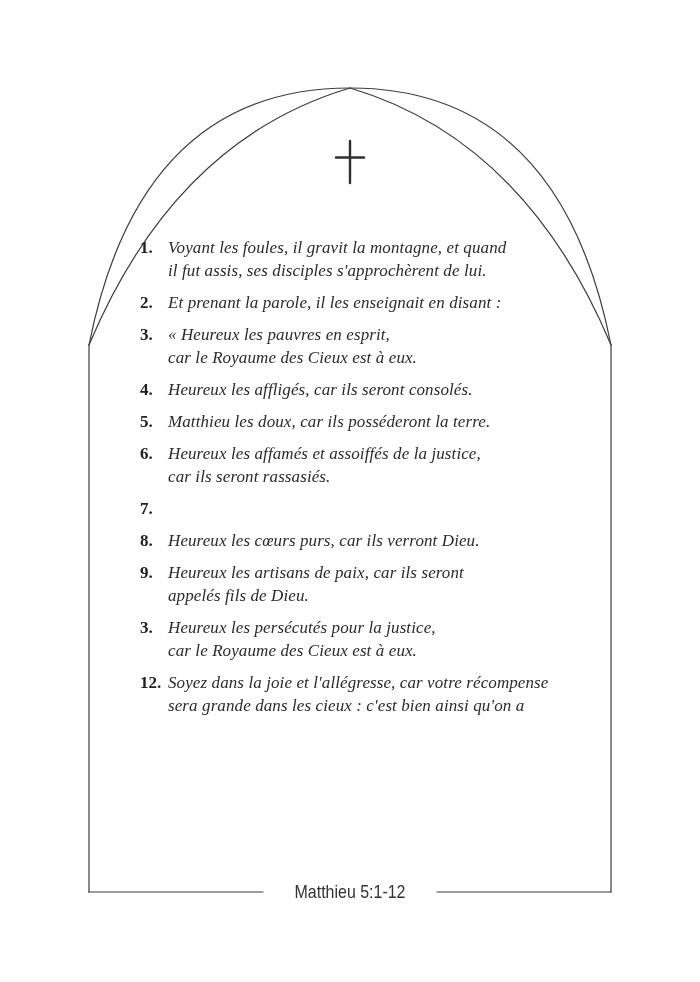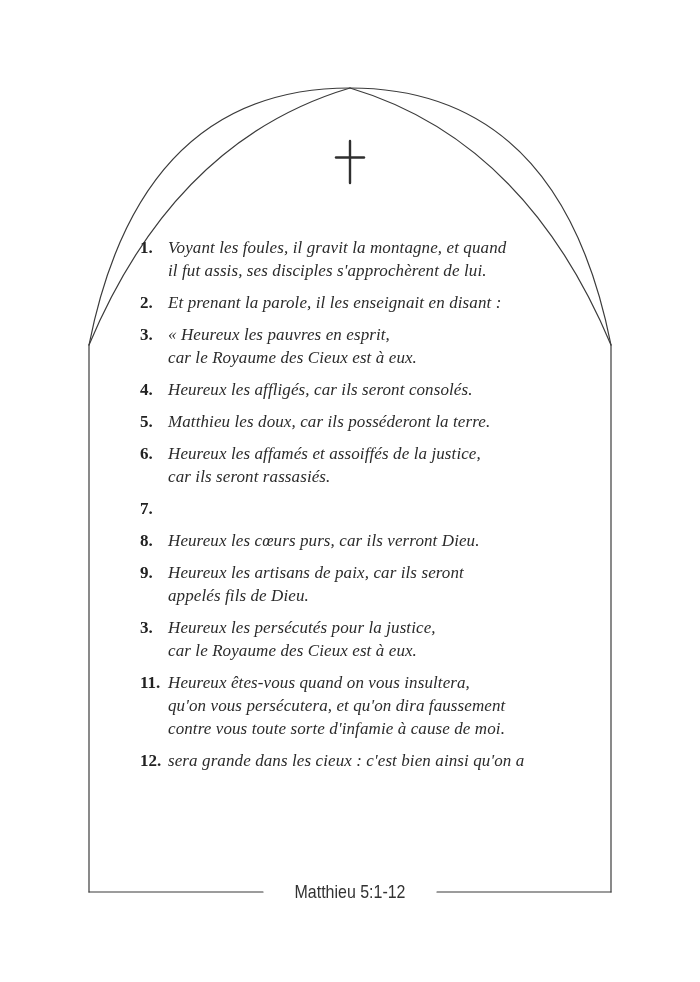--- a/index.html
+++ b/index.html
@@ -156,32 +156,25 @@
     </div>
 
     <div class="verse">
       <span class="num">3.</span>
       <span class="vtext">
         <span class="vline">Heureux les persécutés pour la justice,</span>
         <span class="vline">car le Royaume des Cieux est à eux.</span>
       </span>
     </div>
 
-    <div class="verse">
-      <span class="num">11.</span>
-      <span class="vtext">
-        <span class="vline">Heureux êtes-vous quand on vous insultera,</span>
-        <span class="vline">qu'on vous persécutera, et qu'on dira faussement</span>
-        <span class="vline">contre vous toute sorte d'infamie à cause de moi.</span>
-      </span>
-    </div>
 
     <div class="verse">
       <span class="num">12.</span>
       <span class="vtext">
+        <span class="vline">Soyez dans la joie et l'allégresse, car votre récompense</span>
         <span class="vline">sera grande dans les cieux : c'est bien ainsi qu'on a</span>
       </span>
     </div>
 
   </div>
 
   <div class="reference">Matthieu 5:1-12</div>
 
 </div>
 

